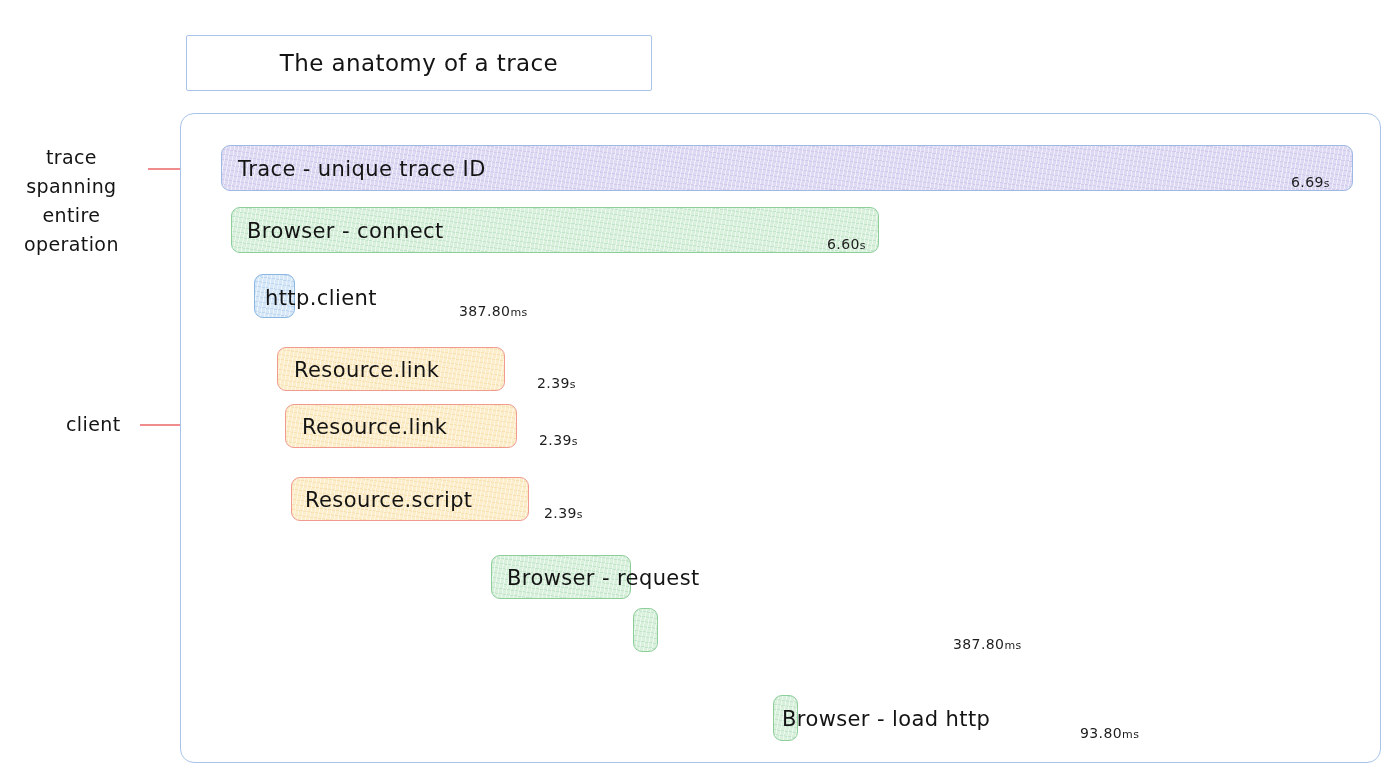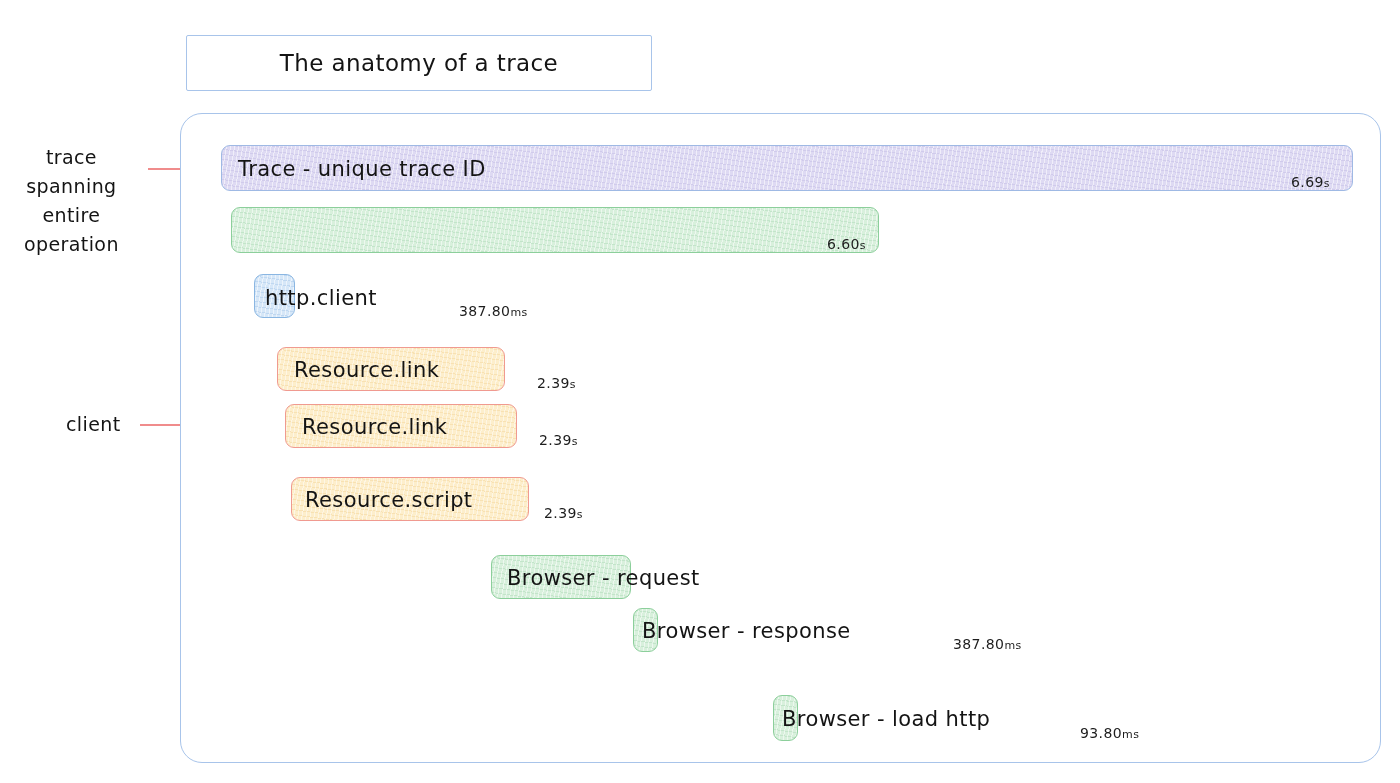--- a/index.html
+++ b/index.html
@@ -46,21 +46,21 @@
   }
 
   
   #trace-container {
     position: absolute;
     left: 180px;
     top: 113px;
     width: 1201px;
     height: 650px;
     border: 1.6px solid #a8c4ea;
-    border-radius: 22px;
+    border-radius: 14px;
     background: #ffffff;
     box-sizing: border-box;
   }
 
   
   .annot-label {
     position: absolute;
     font-size: 19px;
     line-height: 29px;
     color: #141414;
@@ -162,20 +162,21 @@
 <div id="leader-spans-h" class="leader-h"></div>
 <div id="leader-spans-v" class="leader-v"></div>
 
 <div id="trace-container">
 
   <div class="bar fill-purple" style="left:40px; top:31px; width:1132px; height:46px;"></div>
   <div class="bar-label hand" style="left:57px; top:43px;">Trace - unique trace ID</div>
   <div class="bar-dur hand" style="left:1110px; top:50px;"><span>6.69</span><span class="unit">s</span></div>
 
   <div class="bar fill-green" style="left:50px; top:93px; width:648px; height:46px;"></div>
+  <div class="bar-label hand" style="left:66px; top:105px;">Browser - connect</div>
   <div class="bar-dur hand" style="left:646px; top:112px;"><span>6.60</span><span class="unit">s</span></div>
 
   <div class="bar fill-blue" style="left:73px; top:160px; width:41px; height:44px;"></div>
   <div class="bar-label hand" style="left:84px; top:172px;text-align:center;">http.client</div>
   <div class="bar-dur hand" style="left:278px; top:179px;"><span>387.80</span><span class="unit">ms</span></div>
 
   <div class="bar fill-orange" style="left:96px; top:233px; width:228px; height:44px;"></div>
   <div class="bar-label hand" style="left:113px; top:244px;">Resource.link</div>
   <div class="bar-dur hand" style="left:356px; top:251px;"><span>2.39</span><span class="unit">s</span></div>
 
@@ -184,20 +185,19 @@
   <div class="bar-dur hand" style="left:358px; top:308px;"><span>2.39</span><span class="unit">s</span></div>
 
   <div class="bar fill-orange" style="left:110px; top:363px; width:238px; height:44px;"></div>
   <div class="bar-label hand" style="left:124px; top:374px;">Resource.script</div>
   <div class="bar-dur hand" style="left:363px; top:381px;"><span>2.39</span><span class="unit">s</span></div>
 
   <div class="bar fill-green" style="left:310px; top:441px; width:140px; height:44px;"></div>
   <div class="bar-label hand" style="left:326px; top:452px;">Browser - request</div>
 
   <div class="bar fill-green" style="left:452px; top:494px; width:25px; height:44px;"></div>
-  <div class="bar-label hand" style="left:461px; top:505px;">Browser - response</div>
   <div class="bar-dur hand" style="left:772px; top:512px;"><span>387.80</span><span class="unit">ms</span></div>
 
   <div class="bar fill-green" style="left:592px; top:581px; width:25px; height:46px;"></div>
   <div class="bar-label hand" style="left:601px; top:593px;">Browser - load http</div>
   <div class="bar-dur hand" style="left:899px; top:601px;"><span>93.80</span><span class="unit">ms</span></div>
 
 </div>
 
 </body></html>

